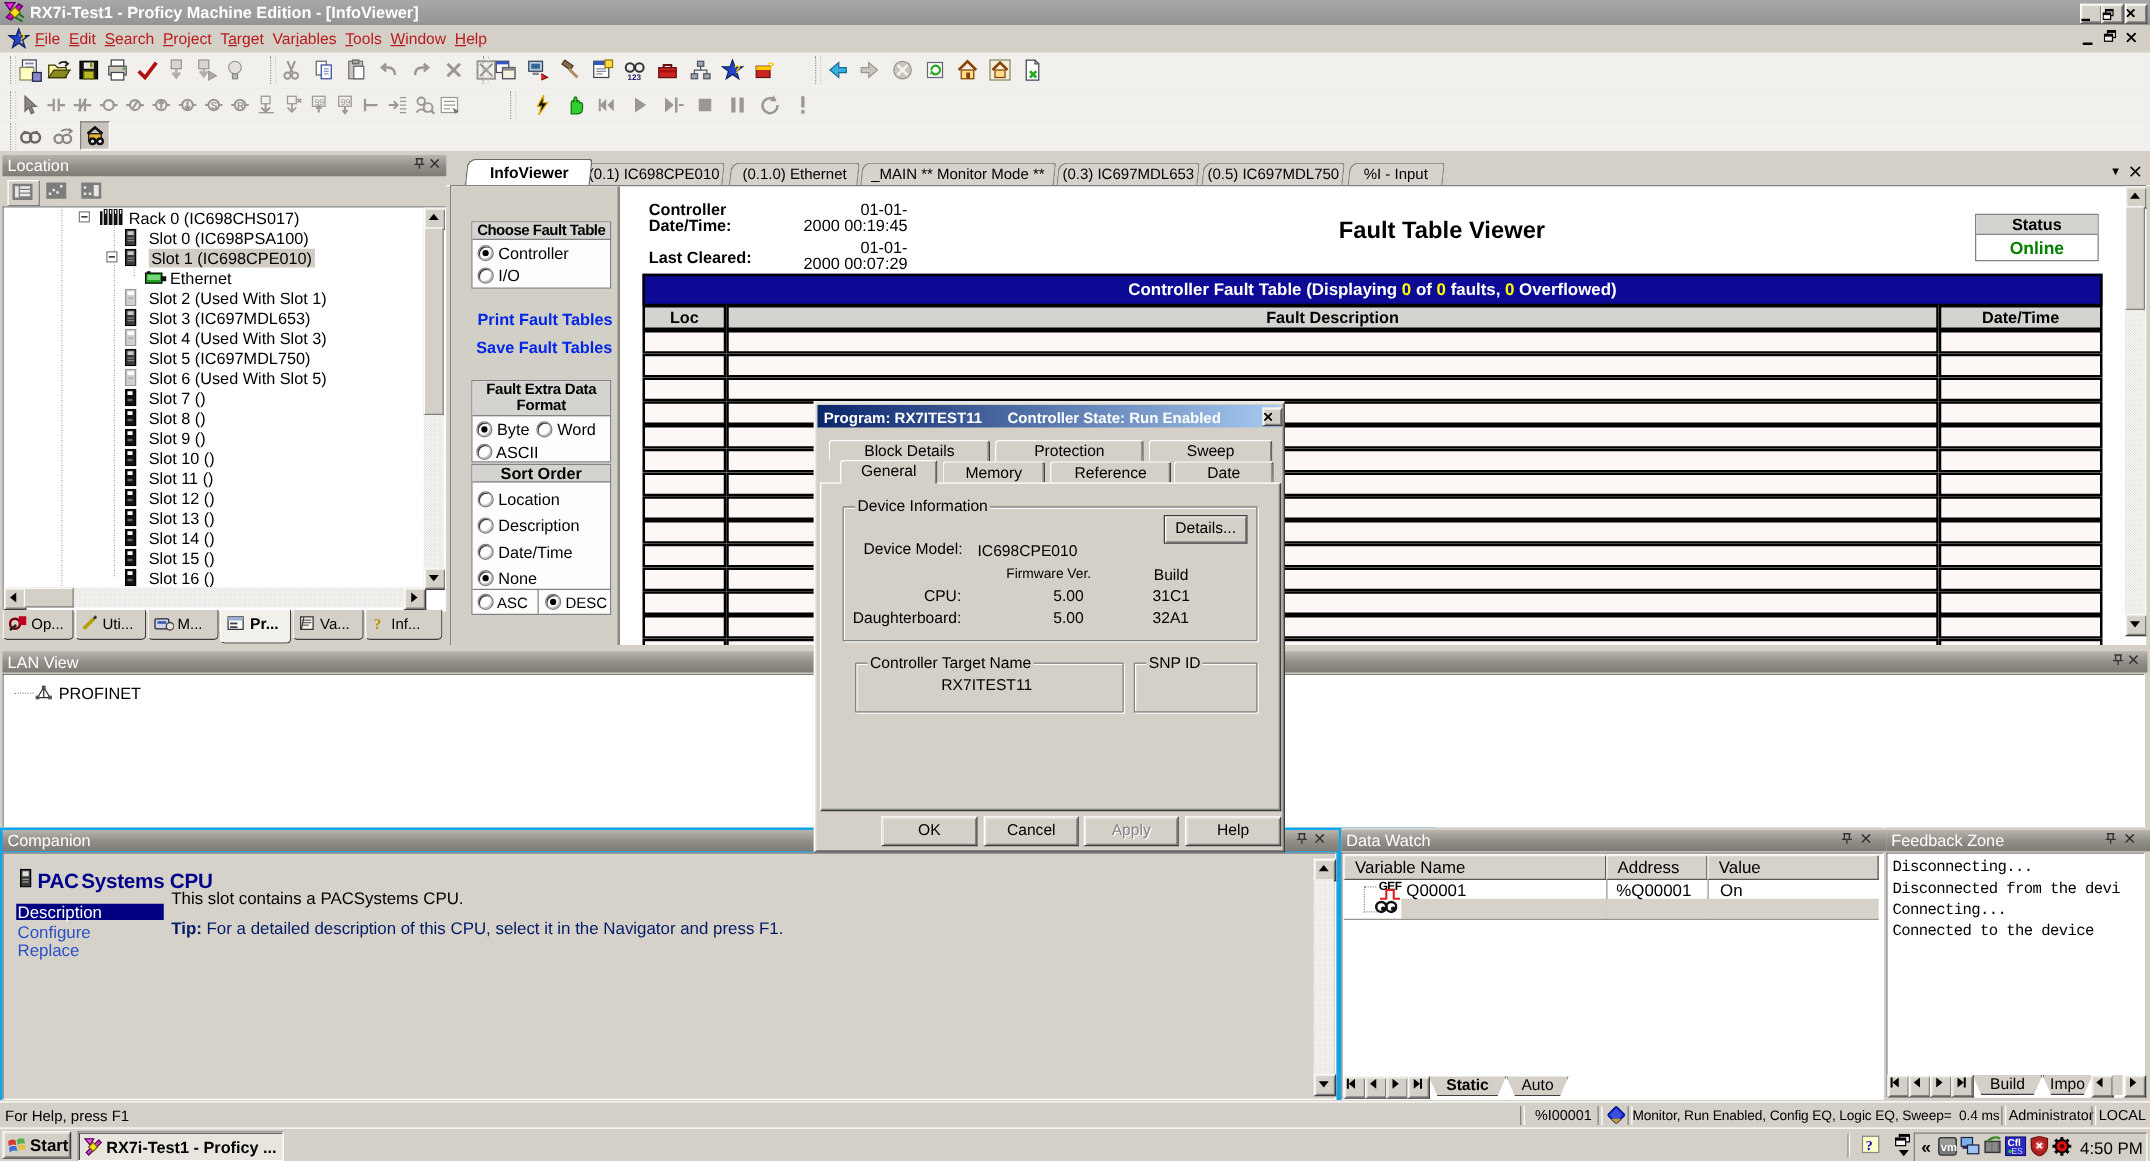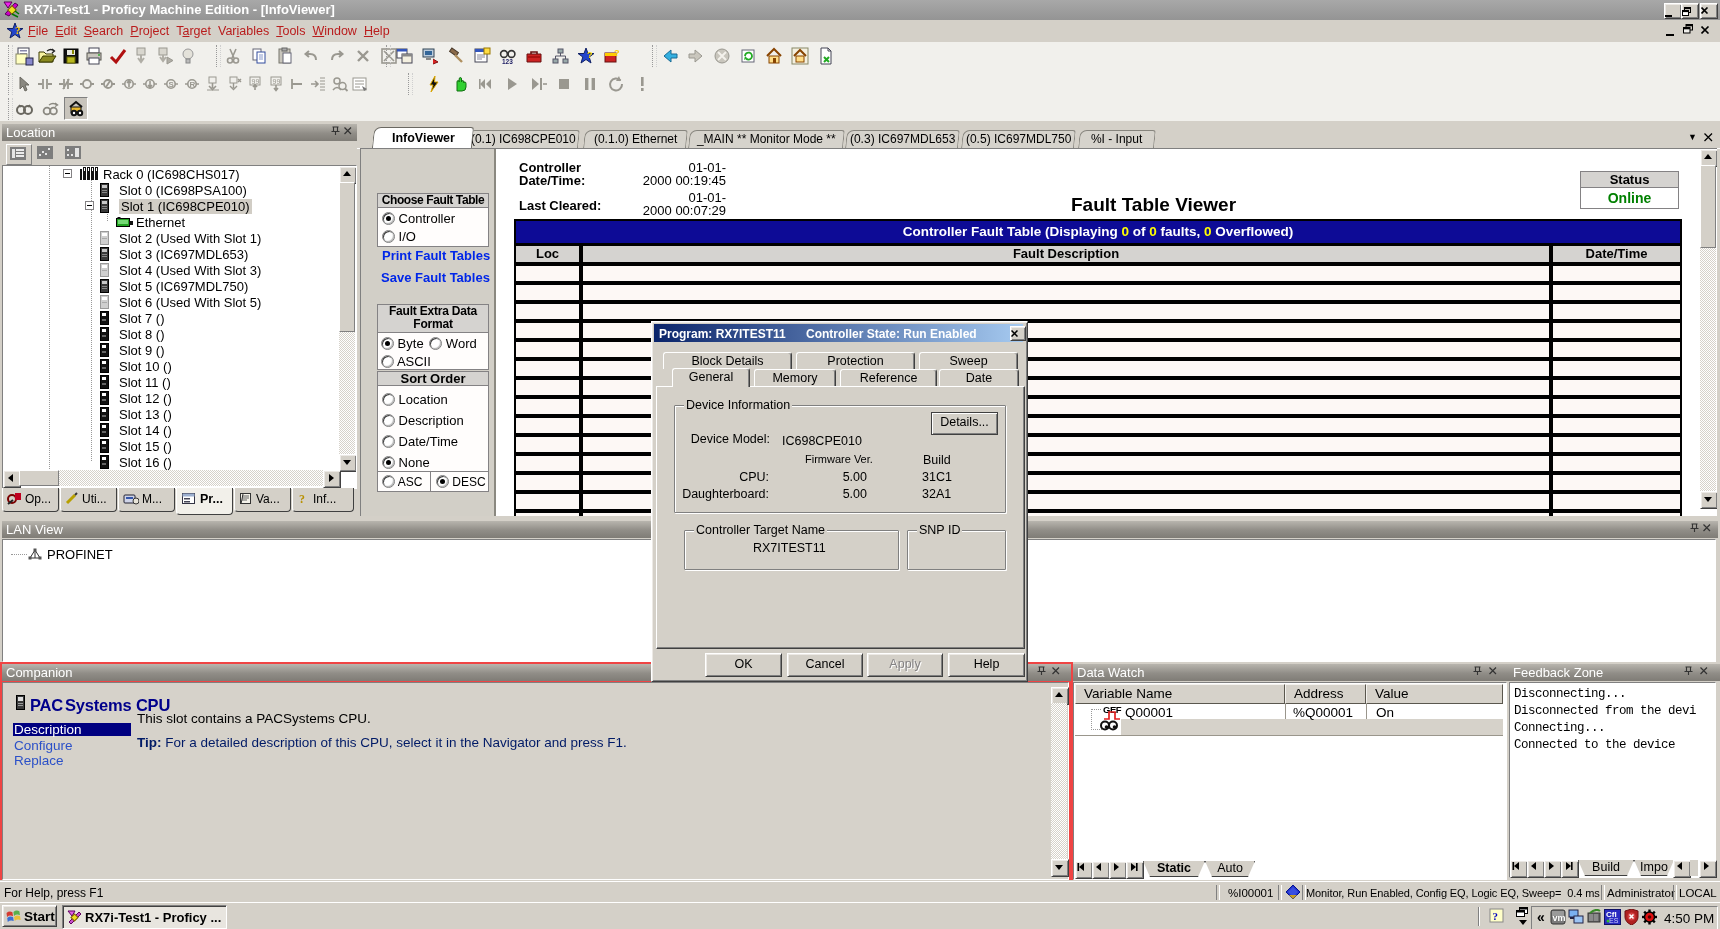--- a/index.html
+++ b/index.html
@@ -839,21 +839,21 @@
     <div class="abs" style="left:1347px;top:6px;">
           <svg width="9" height="9" viewBox="0 0 9 9">
             <path d="M0.5 0.5 L8 8 M8 0.5 L0.5 8" stroke="#000" stroke-width="1.3"></path>
           </svg>
         </div>
   </div>
 
   <div class="abs" style="left:3px;top:27px;width:1356px;height:367px;background:#ffffff;border-top:1px solid #808080;border-left:1px solid #808080;" id="ivcontent">
 
     <div class="abs" style="left:0;top:0;width:133px;height:367px;background:#d2cfc7;border-right:2px solid #8a8880;box-sizing:content-box;"></div>
-    <div class="ftgroup" style="left:16px;top:44px;width:110px;height:52px;">
+    <div class="ftgroup" style="left:16px;top:28px;width:110px;height:52px;">
       <div class="ftghead" style="height:13px;line-height:13px;font-size:12px;letter-spacing:-0.4px;">Choose Fault Table</div>
       <div style="padding:3px 0 0 4px;font-size:13px;"><span class="radio on"></span> Controller</div>
       <div style="padding:3px 0 0 4px;font-size:13px;"><span class="radio"></span> I/O</div>
     </div>
     <div class="abs" style="left:21px;top:99px;font-weight:bold;font-size:13px;color:#0026e8;">Print Fault Tables</div>
     <div class="abs" style="left:20px;top:121px;font-weight:bold;font-size:13px;color:#0026e8;">Save Fault Tables</div>
     <div class="ftgroup" style="left:16px;top:155px;width:110px;height:64px;">
       <div class="ftghead" style="height:27px;line-height:13px;font-size:12px;letter-spacing:-0.2px;">Fault Extra Data<br>Format</div>
       <div style="padding:3px 0 0 3px;font-size:13px;"><span class="radio on"></span> Byte <span class="radio" style="margin-left:2px;"></span> Word</div>
       <div style="padding:3px 0 0 3px;font-size:13px;"><span class="radio"></span> ASCII</div>
@@ -865,21 +865,21 @@
       <div style="padding:6px 0 0 4px;font-size:13px;"><span class="radio"></span> Date/Time</div>
       <div style="padding:6px 0 0 4px;font-size:13px;"><span class="radio on"></span> None</div>
       <div style="position:absolute;left:0;bottom:0;width:53px;height:20px;border-top:1px solid #848284;border-right:1px solid #848284;padding:3px 0 0 4px;font-size:12px;box-sizing:border-box;white-space:nowrap;"><span class="radio"></span> ASC</div>
       <div style="position:absolute;left:53px;bottom:0;width:57px;height:20px;border-top:1px solid #848284;padding:3px 0 0 5px;font-size:12px;box-sizing:border-box;white-space:nowrap;"><span class="radio on"></span> DESC</div>
     </div>
 
     <div class="abs" style="left:158px;top:12px;font-weight:bold;font-size:13px;line-height:13px;color:#000;">Controller<br>Date/Time:</div>
     <div class="abs" style="left:280px;top:12px;width:85px;text-align:right;font-size:13px;line-height:13px;">01-01-<br>2000 00:19:45</div>
     <div class="abs" style="left:158px;top:49px;font-weight:bold;font-size:13px;">Last Cleared:</div>
     <div class="abs" style="left:280px;top:42px;width:85px;text-align:right;font-size:13px;line-height:13px;">01-01-<br>2000 00:07:29</div>
-    <div class="abs" style="left:710px;top:45px;font-weight:bold;font-size:19px;color:#000;">Fault Table Viewer</div>
+    <div class="abs" style="left:710px;top:25px;font-weight:bold;font-size:19px;color:#000;">Fault Table Viewer</div>
     <div class="abs" style="left:1219px;top:22px;width:97px;height:36px;border:1px solid #848284;background:#fff;box-shadow:1px 1px 0 #fff;">
       <div style="height:15px;background:#d5d3d0;border-bottom:1px solid #848284;font-weight:bold;font-size:13px;line-height:15px;text-align:center;">Status</div>
       <div style="height:20px;color:#008000;font-weight:bold;font-size:14px;text-align:center;padding-top:2px;box-sizing:border-box;">Online</div>
     </div>
 
     <div class="abs" style="left:153px;top:70px;width:1168px;height:26px;background:#0d0b96;border:2px solid #000;box-sizing:border-box;color:#fff;font-weight:bold;font-size:13.5px;text-align:center;line-height:22px;">Controller Fault Table (Displaying <span style="color:#ffff00;">0</span> of <span style="color:#ffff00;">0</span> faults, <span style="color:#ffff00;">0</span> Overflowed)</div>
 
     <div class="cell" style="left:153px;top:95px;width:67px;height:20px;background:#d5d3d0;font-weight:bold;font-size:13px;text-align:center;line-height:16px;box-sizing:border-box;">Loc</div>
     <div class="cell" style="left:220px;top:95px;width:970px;height:20px;background:#d5d3d0;font-weight:bold;font-size:13px;text-align:center;line-height:16px;box-sizing:border-box;">Fault Description</div>
     <div class="cell" style="left:1190px;top:95px;width:131px;height:20px;background:#d5d3d0;font-weight:bold;font-size:13px;text-align:center;line-height:16px;box-sizing:border-box;">Date/Time</div>
@@ -966,21 +966,21 @@
             </g>
             <rect x="6.5" y="1.5" width="3" height="3" fill="#555"></rect>
             <rect x="1.5" y="9.5" width="3" height="3" fill="#555"></rect>
             <rect x="11.5" y="9.5" width="3" height="3" fill="#555"></rect>
           </svg>
         </div>
     <div class="abs" style="left:44px;top:7px;font-size:13px;">PROFINET</div>
   </div>
 </div>
 
-<div class="abs" style="left:0;top:662px;width:1149px;height:218px;background:#ef4444;">
+<div class="abs" style="left:0;top:662px;width:1149px;height:218px;background:#0ea5e9;">
   <div class="abs ptitle" style="left:2px;top:2px;width:1065px;height:17px;">Companion</div>
   <div class="pin" style="left:1037px;top:4px;">
         <svg width="9" height="10" viewBox="0 0 9 10">
           <path d="M1.5 1 H7.5 M2.5 1 V5.5 M6.5 1 V5.5 M0.5 5.5 H8.5 M4.5 5.5 V9" stroke="#333" stroke-width="1.1" fill="none"></path>
         </svg>
       </div>
   <div class="pin" style="left:1052px;top:4px;">
         <svg width="8" height="8" viewBox="0 0 8 8" style="margin-top:1px;">
           <path d="M0.5 0.5 L7 7 M7 0.5 L0.5 7" stroke="#333" stroke-width="1.2"></path>
         </svg>

